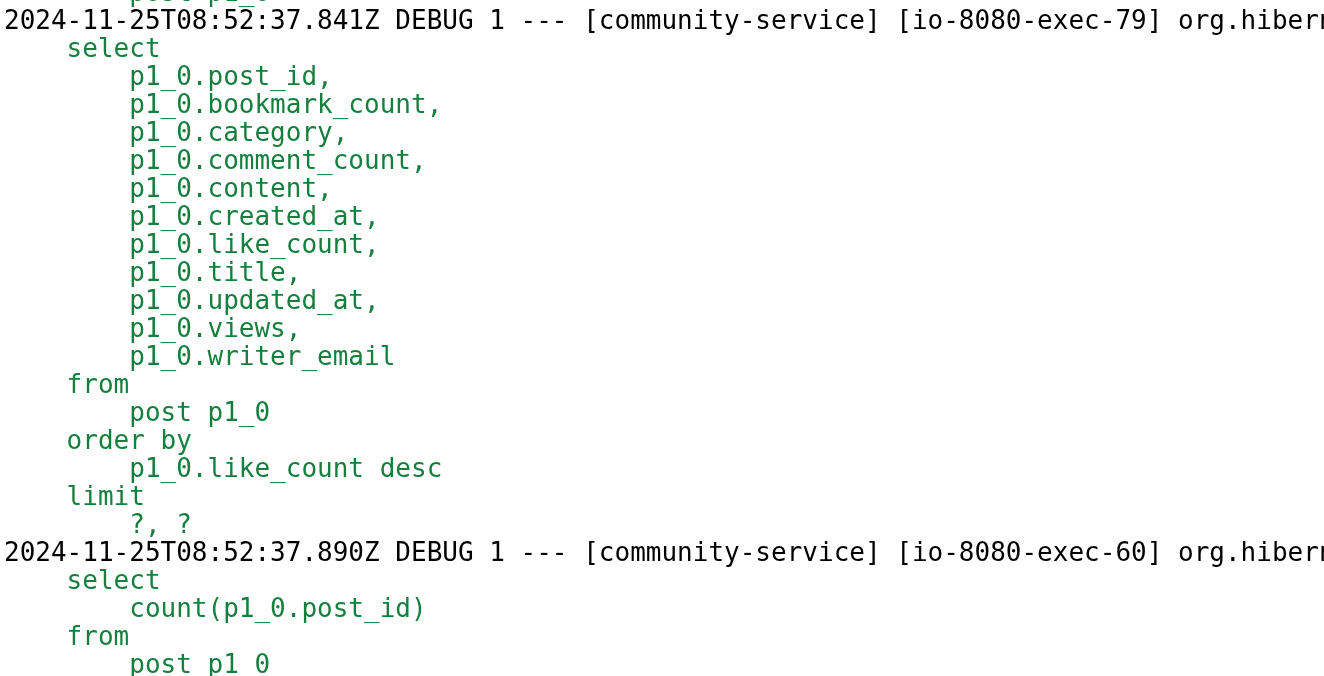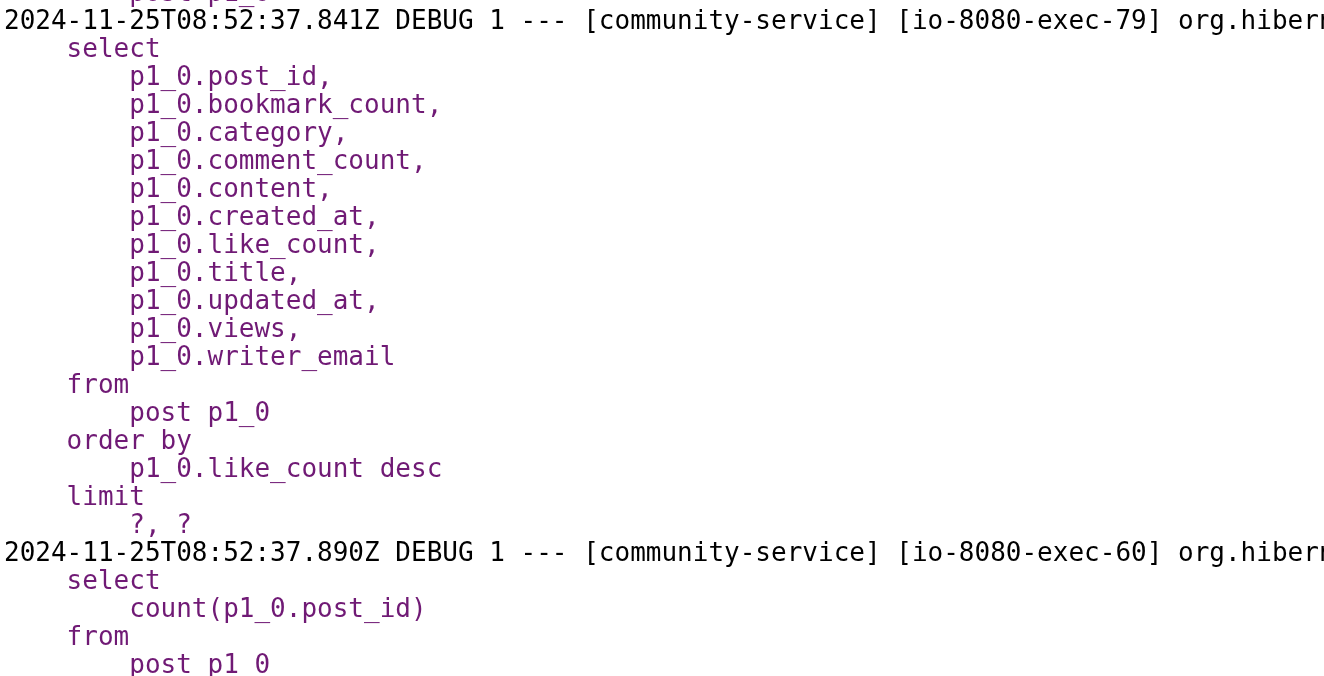--- a/index.html
+++ b/index.html
@@ -32,18 +32,18 @@
     -webkit-font-smoothing: none;
   }
   .log-line {
     display: block;
     height: 28px;
     padding-left: 4px;
     white-space: pre;
     margin: 0;
   }
   .log-line.entry-header { color: #000000; }
-  .log-line.sql-body { color: #701a75; }
+  .log-line.sql-body { color: #15803d; }
 </style>
 </head>
 <body style="background: rgb(255, 255, 255);">
 
 <pre id="console-log" style="font-size: 26px; line-height: 28px; color: rgb(0, 0, 0);"><span class="log-line sql-body">        post p1_0</span><span class="log-line entry-header">2024-11-25T08:52:37.841Z DEBUG 1 --- [community-service] [io-8080-exec-79] org.hibernate.SQL</span><span class="log-line sql-body">    select</span><span class="log-line sql-body">        p1_0.post_id,</span><span class="log-line sql-body">        p1_0.bookmark_count,</span><span class="log-line sql-body">        p1_0.category,</span><span class="log-line sql-body">        p1_0.comment_count,</span><span class="log-line sql-body">        p1_0.content,</span><span class="log-line sql-body">        p1_0.created_at,</span><span class="log-line sql-body">        p1_0.like_count,</span><span class="log-line sql-body">        p1_0.title,</span><span class="log-line sql-body">        p1_0.updated_at,</span><span class="log-line sql-body">        p1_0.views,</span><span class="log-line sql-body">        p1_0.writer_email</span><span class="log-line sql-body">    from</span><span class="log-line sql-body">        post p1_0</span><span class="log-line sql-body">    order by</span><span class="log-line sql-body">        p1_0.like_count desc</span><span class="log-line sql-body">    limit</span><span class="log-line sql-body">        ?, ?</span><span class="log-line entry-header">2024-11-25T08:52:37.890Z DEBUG 1 --- [community-service] [io-8080-exec-60] org.hibernate.SQL</span><span class="log-line sql-body">    select</span><span class="log-line sql-body">        count(p1_0.post_id)</span><span class="log-line sql-body">    from</span><span class="log-line sql-body">        post p1_0</span></pre>
 
 </body></html>

